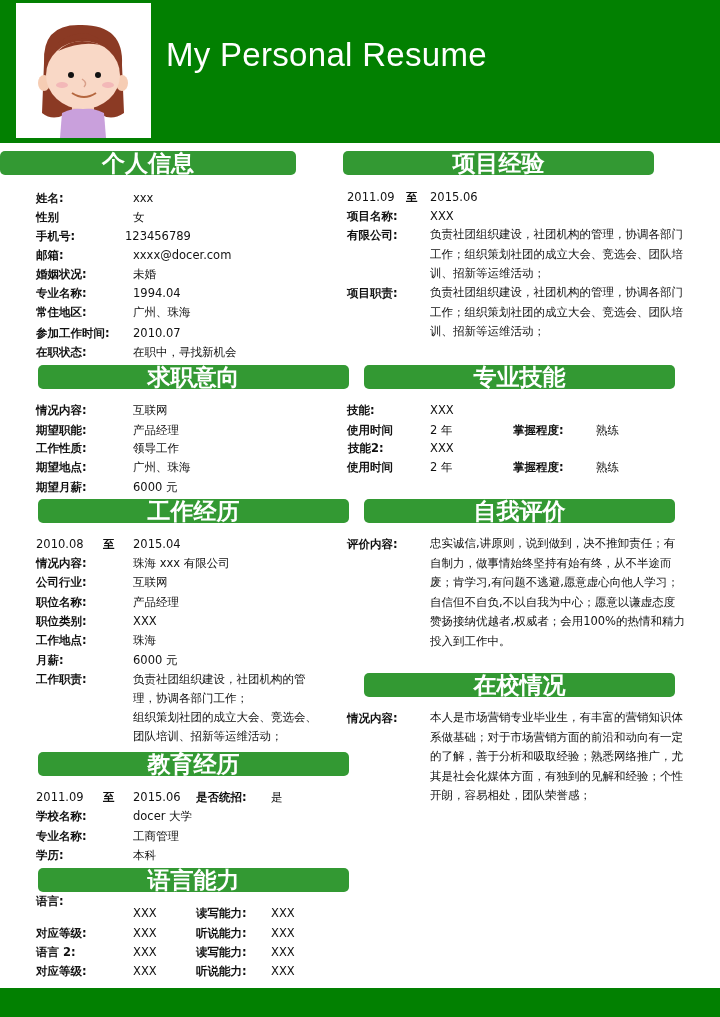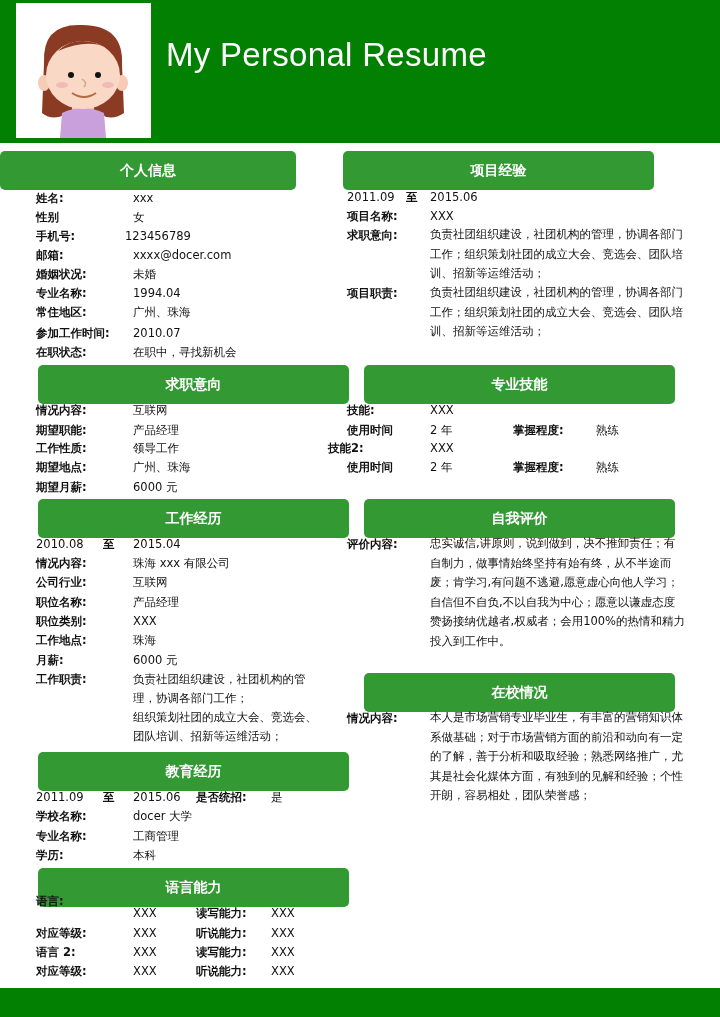--- a/index.html
+++ b/index.html
@@ -2,22 +2,22 @@
 <html><head>
 <meta charset="utf-8">
 <style>
   html, body { margin:0; padding:0; }
   body { width:720px; height:1017px; background:#ffffff; position:relative; overflow:hidden;
          font-family:"DejaVu Sans", "Liberation Sans", sans-serif; color:#111; }
   .header { position:absolute; left:0; top:0; width:720px; height:143px; background:#028001; }
   .photo { position:absolute; left:16px; top:3px; width:135px; height:135px; background:#fff; overflow:hidden; }
   .title { position:absolute; left:166px; top:36px; color:#fff; font-size:33px; letter-spacing:0.3px;
            font-family:"Liberation Sans", "DejaVu Sans", sans-serif; }
-  .bar { position:absolute; height:39px; background:#339933; border-radius:5px; color:#fff;
-         font-weight:bold; font-size:14px; display:flex; align-items:center; justify-content:center; }
+  .bar { position:absolute; height:24px; background:#339933; border-radius:5px; color:#fff;
+         font-weight:bold; font-size:23px; display:flex; align-items:center; justify-content:center; }
   .lbl { position:absolute; font-weight:bold; font-size:11.5px; white-space:nowrap; }
   .val { position:absolute; font-size:11.5px; white-space:nowrap; }
   .para { position:absolute; font-size:11.5px; line-height:19.5px; white-space:normal; word-break:break-all; }
   .footer { position:absolute; left:0; top:988px; width:720px; height:29px; background:#028001; }
 </style>
 </head>
 <body>
 
 <div class="header">
   <div class="photo">
@@ -63,21 +63,21 @@
   <div class="val" style="left:133px;top:345px">在职中，寻找新机会</div>
 </div>
 
 <div class="bar" style="left:343px;top:151px;width:311px;">项目经验</div>
 <div>
   <div class="val" style="left:347px;top:190px">2011.09</div>
   <div class="lbl" style="left:406px;top:190px">至</div>
   <div class="val" style="left:430px;top:190px">2015.06</div>
   <div class="lbl" style="left:347px;top:209px">项目名称:</div>
   <div class="val" style="left:430px;top:209px">XXX</div>
-  <div class="lbl" style="left:347px;top:228px">求职意向:</div>
+  <div class="lbl" style="left:347px;top:228px">有限公司:</div>
   <div class="para" style="left:430px;top:225px;width:256px">负责社团组织建设，社团机构的管理，协调各部门工作；组织策划社团的成立大会、竞选会、团队培训、招新等运维活动；</div>
   <div class="lbl" style="left:347px;top:286px">项目职责:</div>
   <div class="para" style="left:430px;top:283px;width:256px">负责社团组织建设，社团机构的管理，协调各部门工作；组织策划社团的成立大会、竞选会、团队培训、招新等运维活动；</div>
 </div>
 
 <div class="bar" style="left:38px;top:365px;width:311px;">求职意向</div>
 <div>
   <div class="lbl" style="left:36px;top:403px">情况内容:</div>
   <div class="val" style="left:133px;top:403px">互联网</div>
   <div class="lbl" style="left:36px;top:423px">期望职能:</div>
@@ -91,21 +91,21 @@
 </div>
 
 <div class="bar" style="left:364px;top:365px;width:311px;">专业技能</div>
 <div>
   <div class="lbl" style="left:347px;top:403px">技能:</div>
   <div class="val" style="left:430px;top:403px">XXX</div>
   <div class="lbl" style="left:347px;top:423px">使用时间</div>
   <div class="val" style="left:430px;top:423px">2 年</div>
   <div class="lbl" style="left:513px;top:423px">掌握程度:</div>
   <div class="val" style="left:596px;top:423px">熟练</div>
-  <div class="lbl" style="left:328px;top:441px">技能2:</div>
+  <div class="lbl" style="left:348px;top:441px">技能2:</div>
   <div class="val" style="left:430px;top:441px">XXX</div>
   <div class="lbl" style="left:347px;top:460px">使用时间</div>
   <div class="val" style="left:430px;top:460px">2 年</div>
   <div class="lbl" style="left:513px;top:460px">掌握程度:</div>
   <div class="val" style="left:596px;top:460px">熟练</div>
 </div>
 
 <div class="bar" style="left:38px;top:499px;width:311px;">工作经历</div>
 <div>
   <div class="val" style="left:36px;top:537px">2010.08</div>

